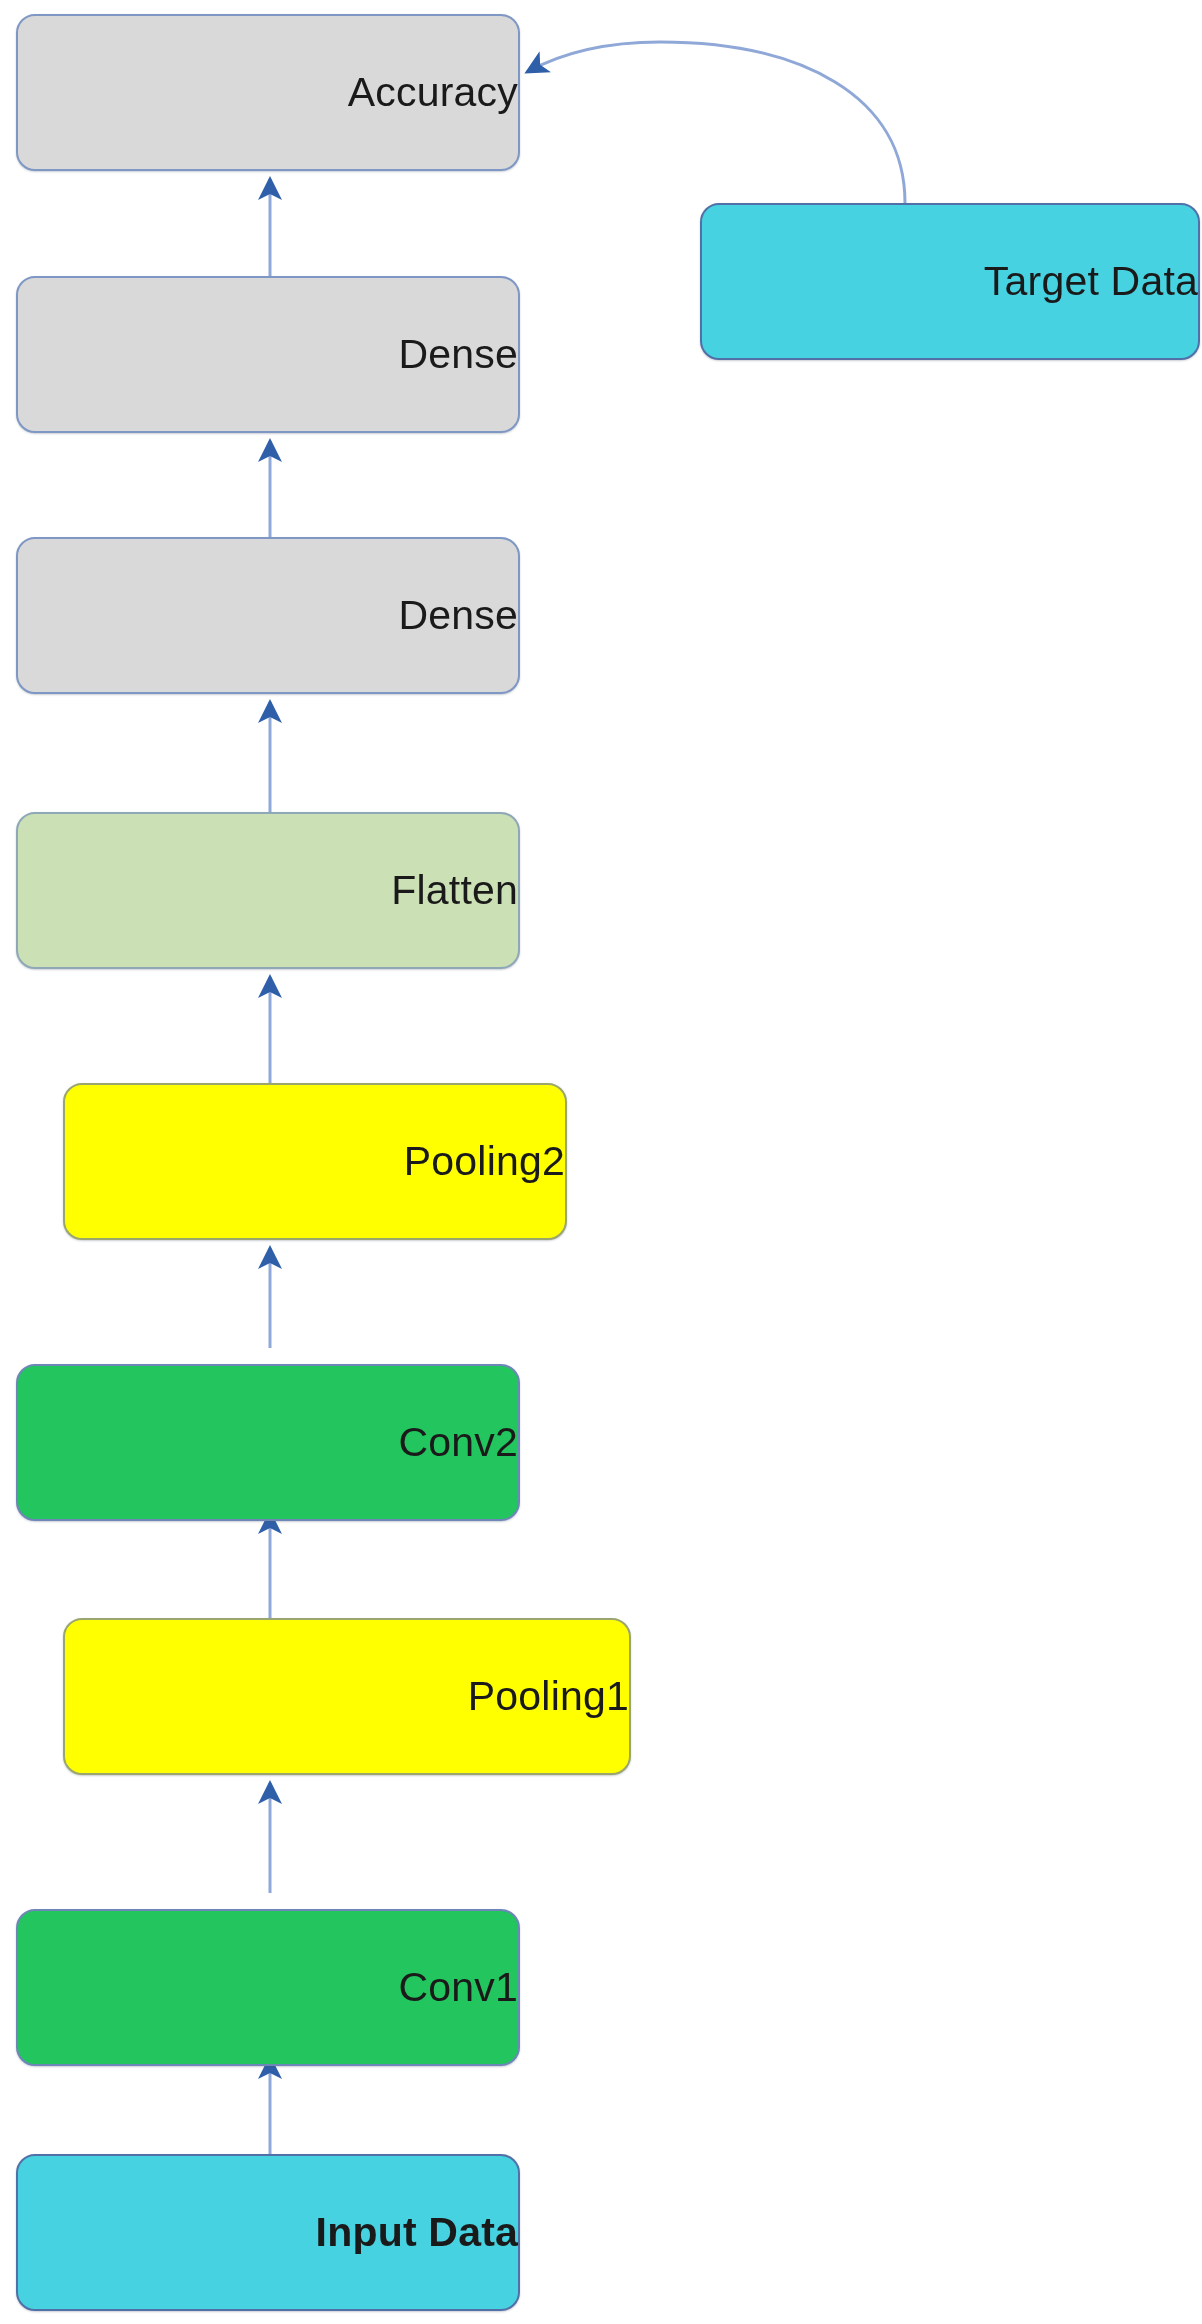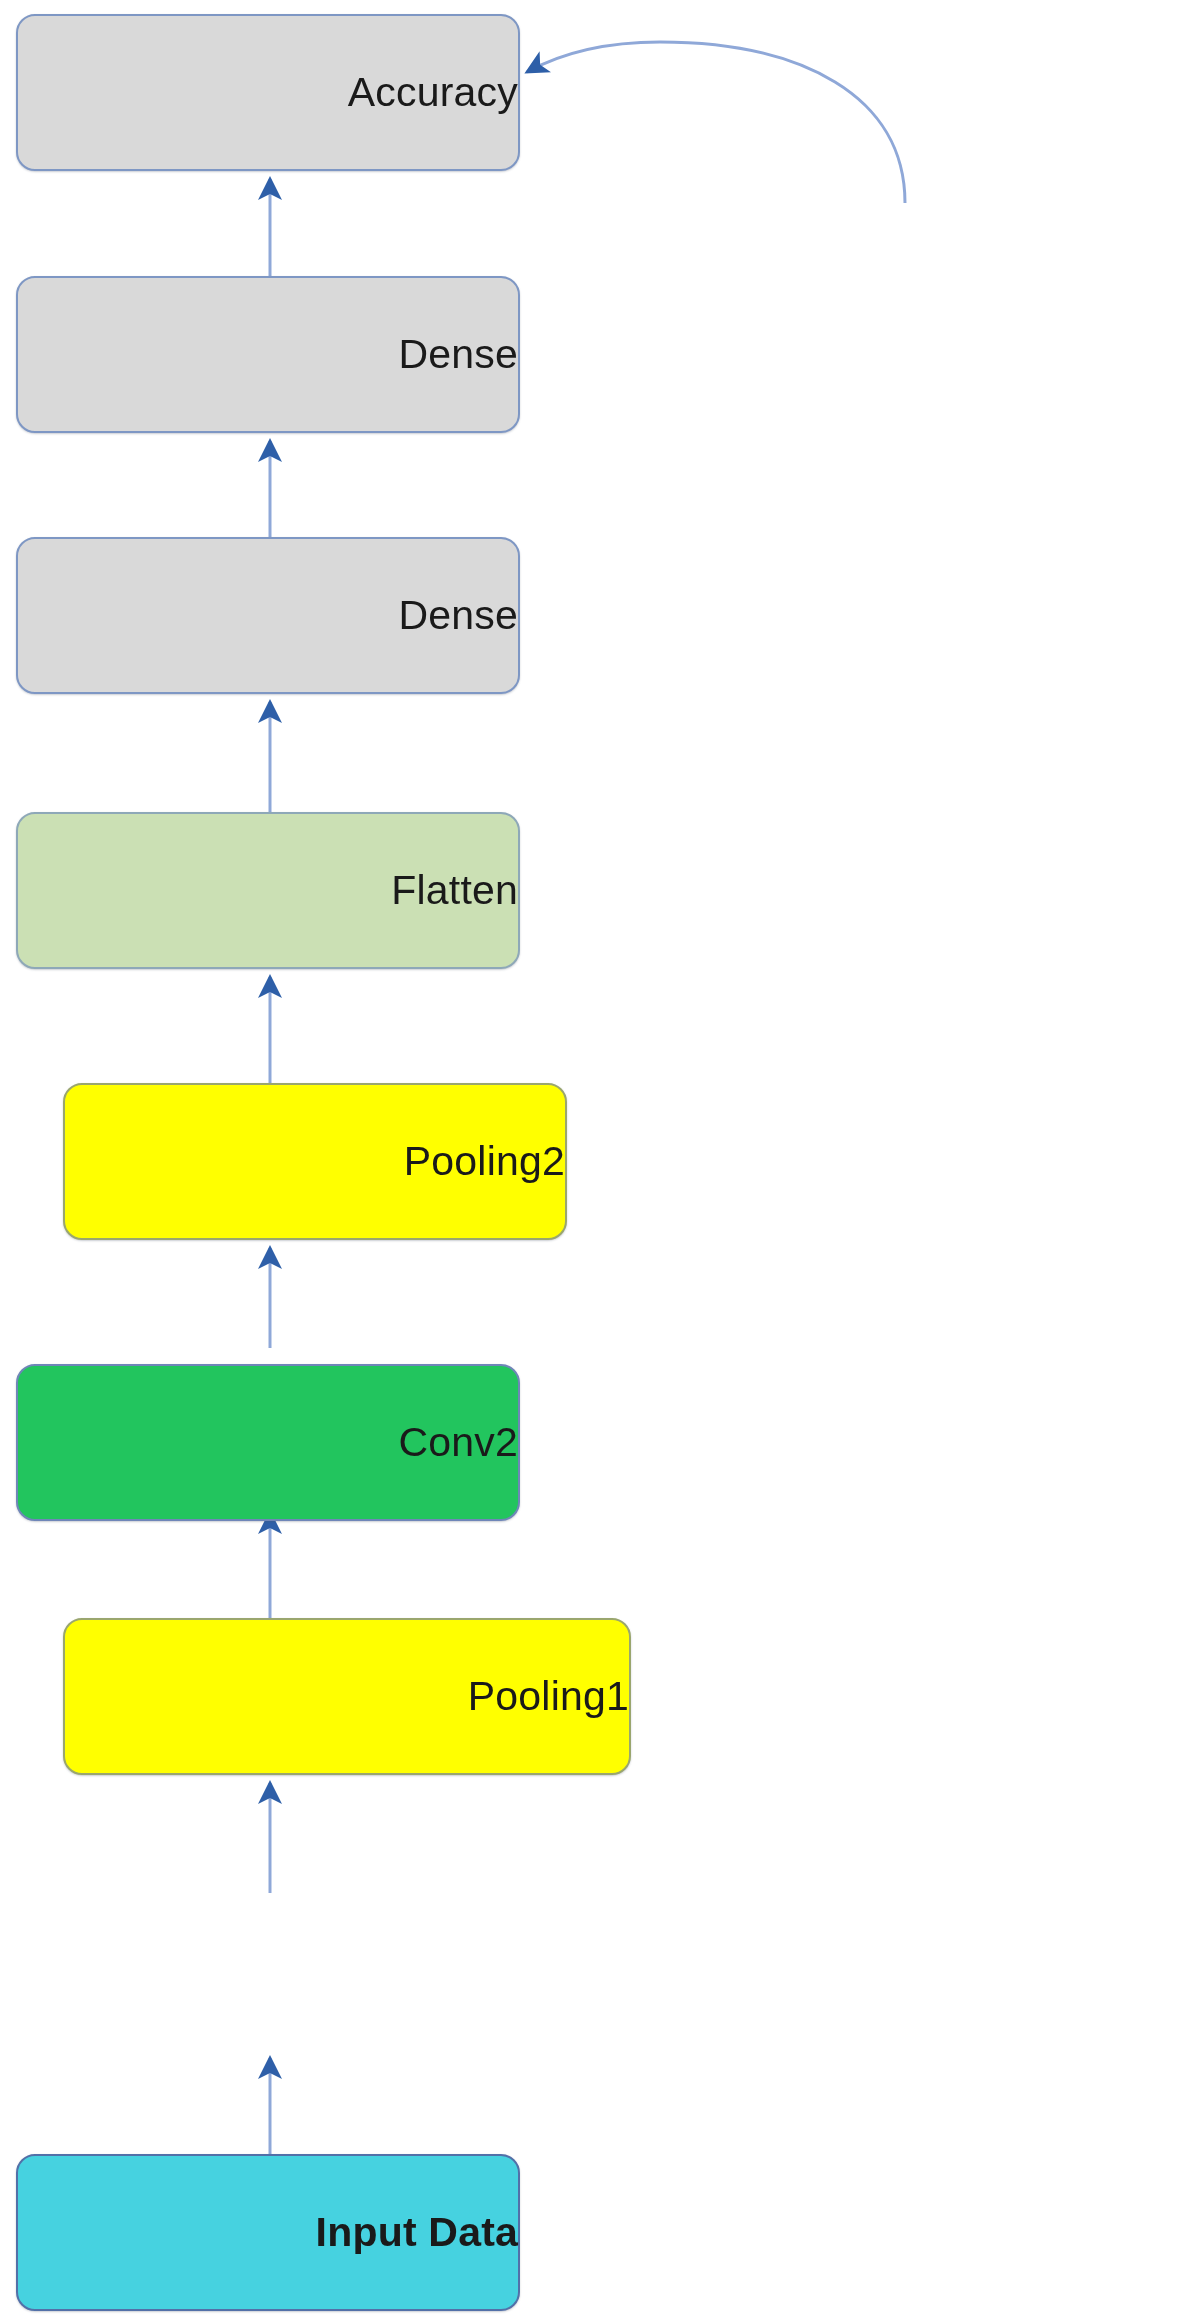--- a/index.html
+++ b/index.html
@@ -101,19 +101,25 @@
   </div>
 
   <div class="node fill-peach" style="left:16px; top:1348px; width:504px; height:157px;">
     <span class="label">Conv2</span>
   </div>
 
   <div class="node fill-yellow" style="left:16px; top:1618px; width:568px; height:157px;">
     <span class="label">Pooling1</span>
   </div>
 
+  <div class="node fill-peach" style="left:16px; top:1893px; width:504px; height:157px;">
+    <span class="label">Conv1</span>
+  </div>
 
   <div class="node fill-cyan bold" style="left:16px; top:2154px; width:504px; height:157px;">
     <span class="label">Input Data</span>
   </div>
 
+  <div class="node fill-cyan" style="left:700px; top:203px; width:500px; height:157px;">
+    <span class="label">Target Data</span>
+  </div>
 
 </div>
 
 </body></html>

